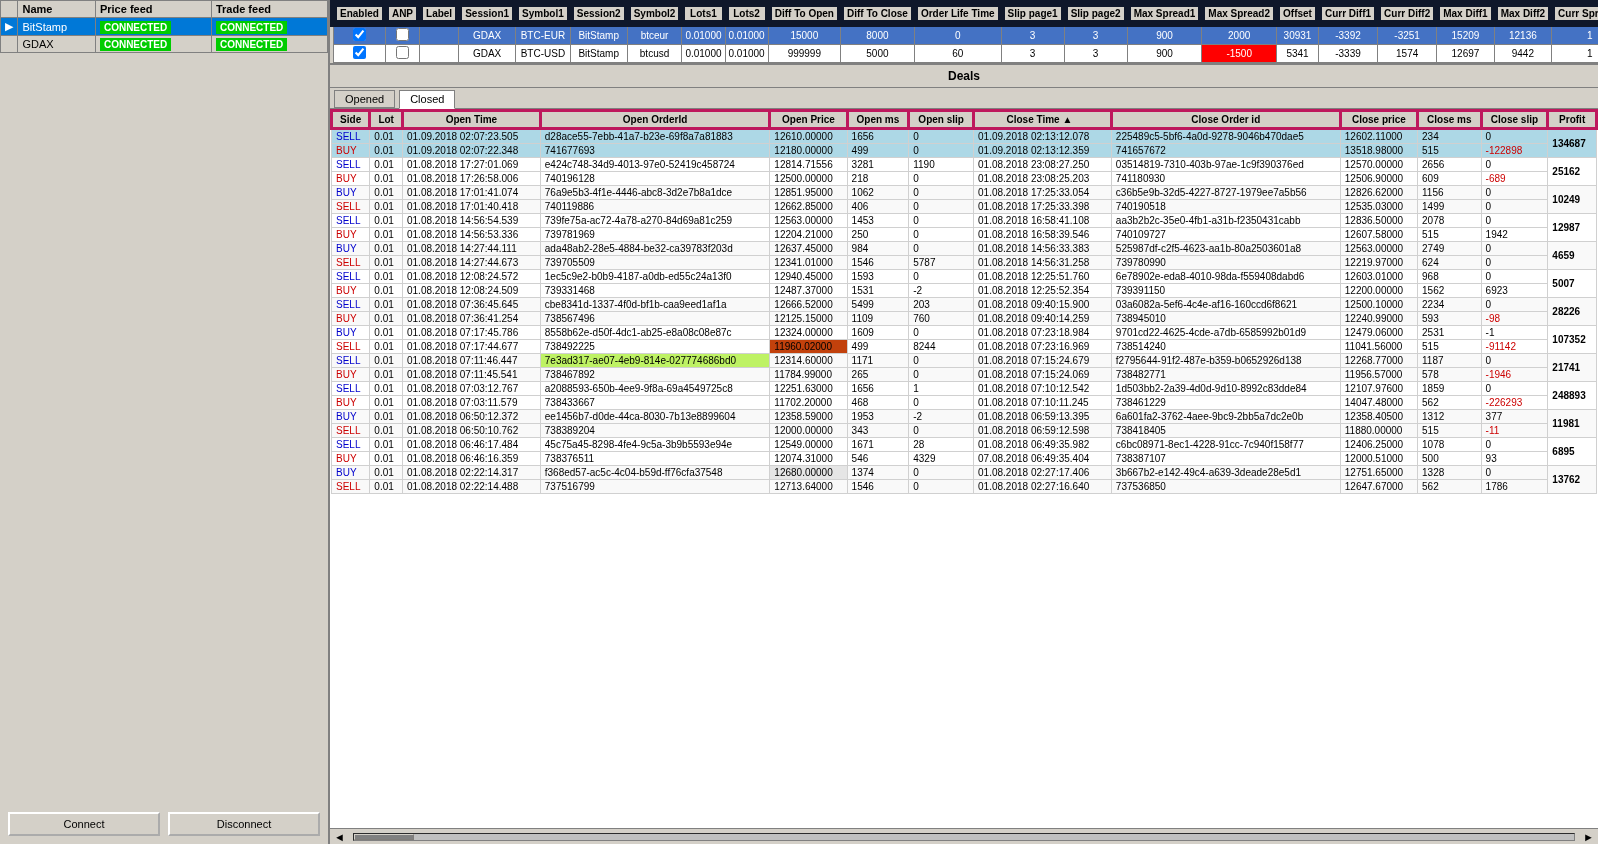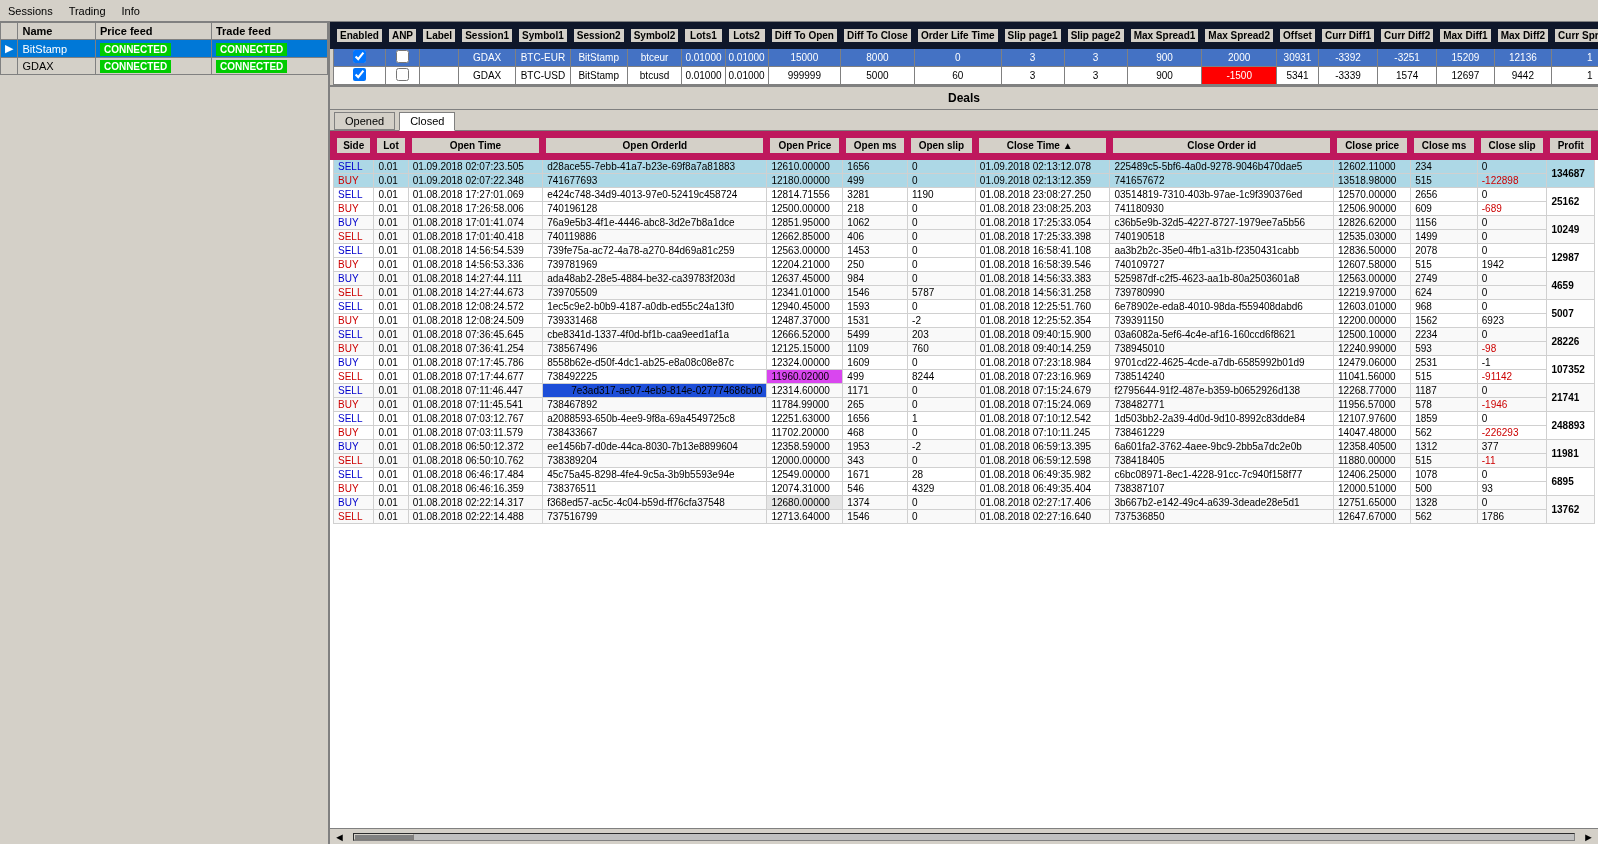--- a/index.html
+++ b/index.html
@@ -46,39 +46,34 @@
     .deals-title { text-align: center; font-weight: bold; padding: 4px; background: #d4d0c8; border-bottom: 1px solid #808080; font-size: 12px; }
     
     
     .tab-bar { display: flex; border-bottom: 1px solid #808080; background: #d4d0c8; padding-top: 2px; }
     .tab { padding: 2px 10px; border: 1px solid #808080; background: #d4d0c8; cursor: pointer; font-size: 11px; margin-left: 4px; }
     .tab.active { background: white; border-bottom: 1px solid white; margin-bottom: -1px; }
     
     
     .deals-table-container { flex: 1; overflow: auto; background: white; position: relative; }
     .deals-table { border-collapse: collapse; font-size: 10px; white-space: nowrap; width: 100%; }
-    .deals-table th { background: #d4d0c8; border: 7px solid #be185d; padding: 2px 4px; text-align: center; font-weight: bold; position: sticky; top: 0; z-index: 1; cursor: pointer; margin-top: 44px; }
+    .deals-table th { background: #d4d0c8; border: 3px solid #be185d; padding: 2px 4px; text-align: center; font-weight: bold; position: sticky; top: 0; z-index: 1; cursor: pointer; margin-top: 44px; }
     .deals-table td { border: 1px solid #d0d0d0; padding: 1px 4px; }
     .deals-table tr:nth-child(odd) td { background: #f9f9f9; }
     .deals-table tr:nth-child(even) td { background: #ffffff; }
     
     
     .h-scroll { height: 16px; background: #d4d0c8; border-top: 1px solid #808080; display: flex; align-items: center; }
     .h-scroll-track { flex: 1; height: 8px; background: #c0c0c0; margin: 0 4px; border: 1px inset #808080; }
     input[type=checkbox] { width: 13px; height: 13px; }
   </style>
 </head>
 <body>
 
 <div class="app-container">
-  <div class="menu-bar">
-    <span class="menu-item">Sessions</span>
-    <span class="menu-item">Trading</span>
-    <span class="menu-item">Info</span>
-  </div>
 
   <div class="main-content">
 
     <div class="left-panel">
       <table class="left-table">
         <thead>
           <tr>
             <th style="width:12px;"></th>
             <th>Name</th>
             <th>Price feed</th>
@@ -94,20 +89,24 @@
           </tr>
           <tr>
             <td></td>
             <td>GDAX</td>
             <td><span class="connected-badge">CONNECTED</span></td>
             <td><span class="connected-badge">CONNECTED</span></td>
           </tr>
         </tbody>
       </table>
       <div style="flex:1;"></div>
+      <div class="connect-buttons">
+        <button class="connect-btn">Connect</button>
+        <button class="connect-btn">Disconnect</button>
+      </div>
     </div>
 
     <div class="right-panel">
 
 
       <div class="arb-table-container">
         <table class="arb-table">
           <thead>
             <tr>
               <th>Enabled</th>
@@ -432,34 +431,34 @@
       <td style="background:#ffffff;">12479.06000</td>
       <td style="background:#ffffff;">2531</td>
       <td style="background:#ffffff;">-1</td>
       <td rowspan="2" style="background:#ffffff;font-weight:bold;">107352</td>
     </tr>
                 <tr>
       <td style="color:#cc0000;background:#ffffff;">SELL</td>
       <td style="background:#ffffff;">0.01</td>
       <td style="background:#ffffff;">01.08.2018 07:17:44.677</td>
       <td style="background:#ffffff;">738492225</td>
-      <td style="background:#d946ef;margin-top:45px;">11960.02000</td>
+      <td style="background:#c2410c;margin-top:45px;">11960.02000</td>
       <td style="background:#ffffff;">499</td>
       <td style="background:#ffffff;">8244</td>
       <td style="background:#ffffff;">01.08.2018 07:23:16.969</td>
       <td style="background:#ffffff;">738514240</td>
       <td style="background:#ffffff;">11041.56000</td>
       <td style="background:#ffffff;">515</td>
       <td style="background:#ffffff;;color:#cc0000;">-91142</td>
     </tr>
                 <tr>
       <td style="color:#0000cc;background:#f9f9f9;">SELL</td>
       <td style="background:#f9f9f9;">0.01</td>
       <td style="background:#f9f9f9;">01.08.2018 07:11:46.447</td>
-      <td style="background:#1d4ed8;text-align:right;">7e3ad317-ae07-4eb9-814e-027774686bd0</td>
+      <td style="background:#bef264;">7e3ad317-ae07-4eb9-814e-027774686bd0</td>
       <td style="background:#f9f9f9;">12314.60000</td>
       <td style="background:#f9f9f9;">1171</td>
       <td style="background:#f9f9f9;">0</td>
       <td style="background:#f9f9f9;">01.08.2018 07:15:24.679</td>
       <td style="background:#f9f9f9;">f2795644-91f2-487e-b359-b0652926d138</td>
       <td style="background:#f9f9f9;">12268.77000</td>
       <td style="background:#f9f9f9;">1187</td>
       <td style="background:#f9f9f9;">0</td>
       <td rowspan="2" style="background:#f9f9f9;font-weight:bold;">21741</td>
     </tr>
@@ -551,21 +550,21 @@
       <td rowspan="2" style="background:#ffffff;font-weight:bold;">6895</td>
     </tr>
                 <tr>
       <td style="color:#cc0000;background:#ffffff;">BUY</td>
       <td style="background:#ffffff;">0.01</td>
       <td style="background:#ffffff;">01.08.2018 06:46:16.359</td>
       <td style="background:#ffffff;">738376511</td>
       <td style="background:#ffffff;">12074.31000</td>
       <td style="background:#ffffff;">546</td>
       <td style="background:#ffffff;">4329</td>
-      <td style="background:#ffffff;">01.08.2018 06:49:35.404</td>
+      <td style="background:#ffffff;">07.08.2018 06:49:35.404</td>
       <td style="background:#ffffff;">738387107</td>
       <td style="background:#ffffff;">12000.51000</td>
       <td style="background:#ffffff;">500</td>
       <td style="background:#ffffff;;color:#000000;">93</td>
     </tr>
                 <tr>
       <td style="color:#0000cc;background:#f9f9f9;">BUY</td>
       <td style="background:#f9f9f9;">0.01</td>
       <td style="background:#f9f9f9;">01.08.2018 02:22:14.317</td>
       <td style="background:#f9f9f9;">f368ed57-ac5c-4c04-b59d-ff76cfa37548</td>

